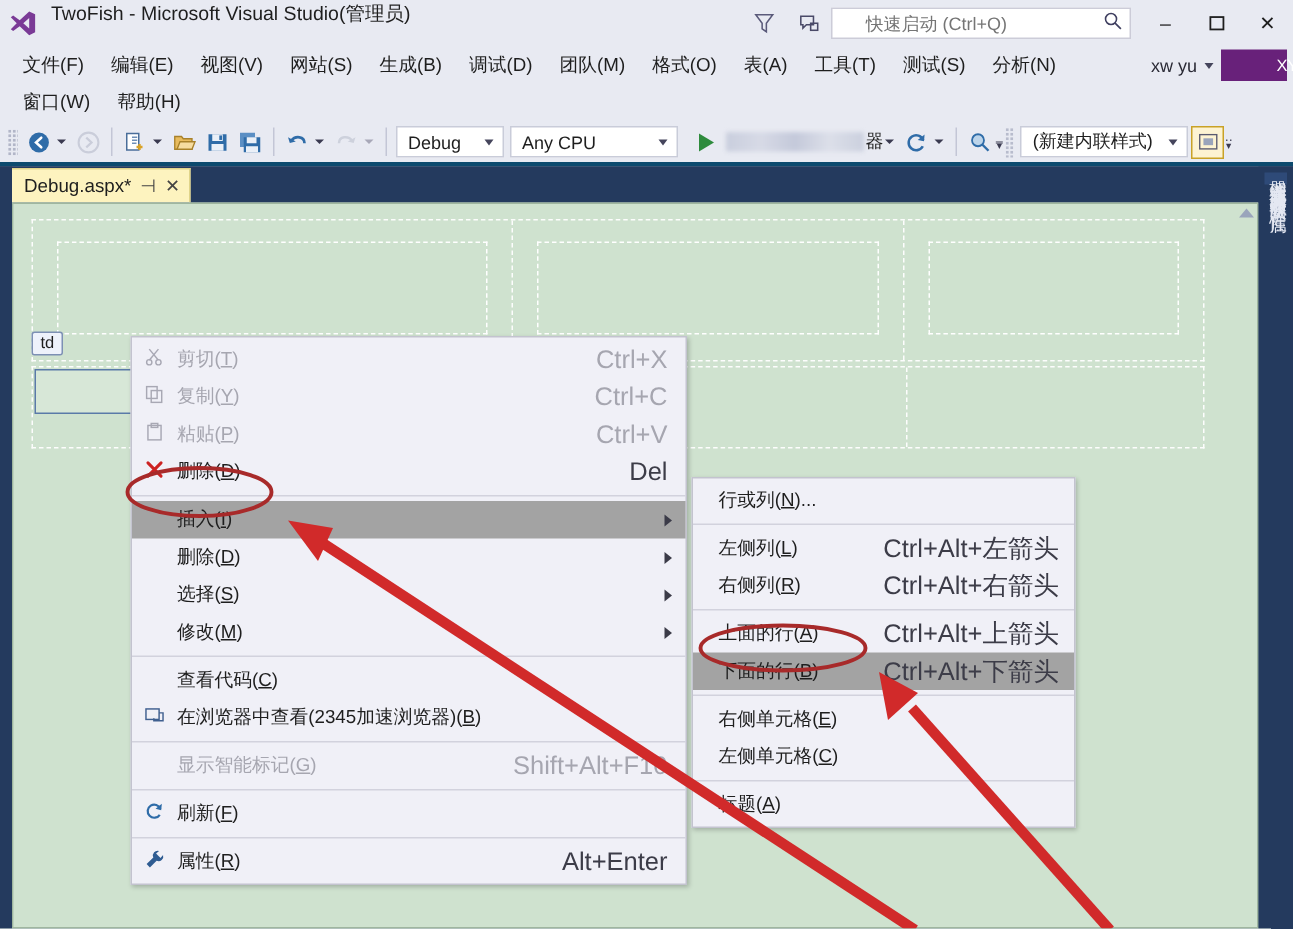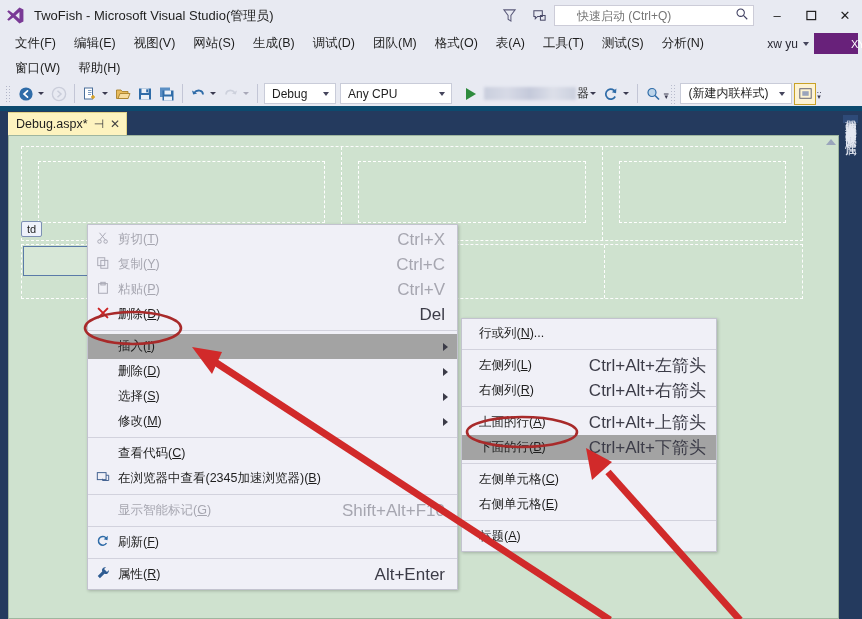--- a/index.html
+++ b/index.html
@@ -8,21 +8,21 @@
     font-family: "Liberation Sans", "DejaVu Sans", sans-serif;
     font-size: 12px;
     background: #e9ecf5;
     overflow: hidden;
     position: relative;
   }
 
   
   .titlebar {
     height: 31px; background: #e8eaf2;
-    display: flex; align-items: center;
+    display: flex; 
     position: relative;
   }
   .vs-logo {
     width: 30px; height: 31px;
     display: flex; align-items: center; justify-content: center;
   }
   .vs-logo svg { display: block; }
   .title-text {
     font-size: 13px; color: #1e1e1e; margin-left: 4px;
     white-space: nowrap;
@@ -77,21 +77,21 @@
   .avatar {
     width: 21px; height: 21px; background: #68217a; color: #fff;
     font-size: 11px; display: flex; align-items: center;
     justify-content: center; letter-spacing: -0.3px; padding-left: 44px;
   }
 
   
   .toolbar {
     height: 30px; background: #e8eaf2;
     display: flex; align-items: center;
-    padding-left: 2px; border-bottom: 5px solid #0c4a6e;
+    padding-left: 2px; border-bottom: 3px solid #0c4a6e;
   }
   .grip {
     width: 7px; height: 18px; margin: 0 3px;
     background-image: radial-gradient(#b2b6c8 1px, transparent 1px);
     background-size: 3px 3px;
   }
   .tb-btn {
     min-width: 22px; height: 22px; display: flex;
     align-items: center; justify-content: center;
     color: #2f5c92;
@@ -572,25 +572,25 @@
     <div class="mi">
       <span class="lbl">上面的行(<u>A</u>)</span>
       <span class="acc">Ctrl+Alt+上箭头</span>
     </div>
     <div class="mi hl">
       <span class="lbl">下面的行(<u>B</u>)</span>
       <span class="acc">Ctrl+Alt+下箭头</span>
     </div>
     <div class="msep"></div>
     <div class="mi">
+      <span class="lbl">右侧单元格(<u>E</u>)</span>
+      <span class="acc"></span>
+    </div>
+    <div class="mi">
       <span class="lbl">左侧单元格(<u>C</u>)</span>
-      <span class="acc"></span>
-    </div>
-    <div class="mi">
-      <span class="lbl">右侧单元格(<u>E</u>)</span>
       <span class="acc"></span>
     </div>
     <div class="msep"></div>
     <div class="mi">
       <span class="lbl">标题(<u>A</u>)</span>
       <span class="acc"></span>
     </div>
   </div>
 
 <svg class="anno-layer">

